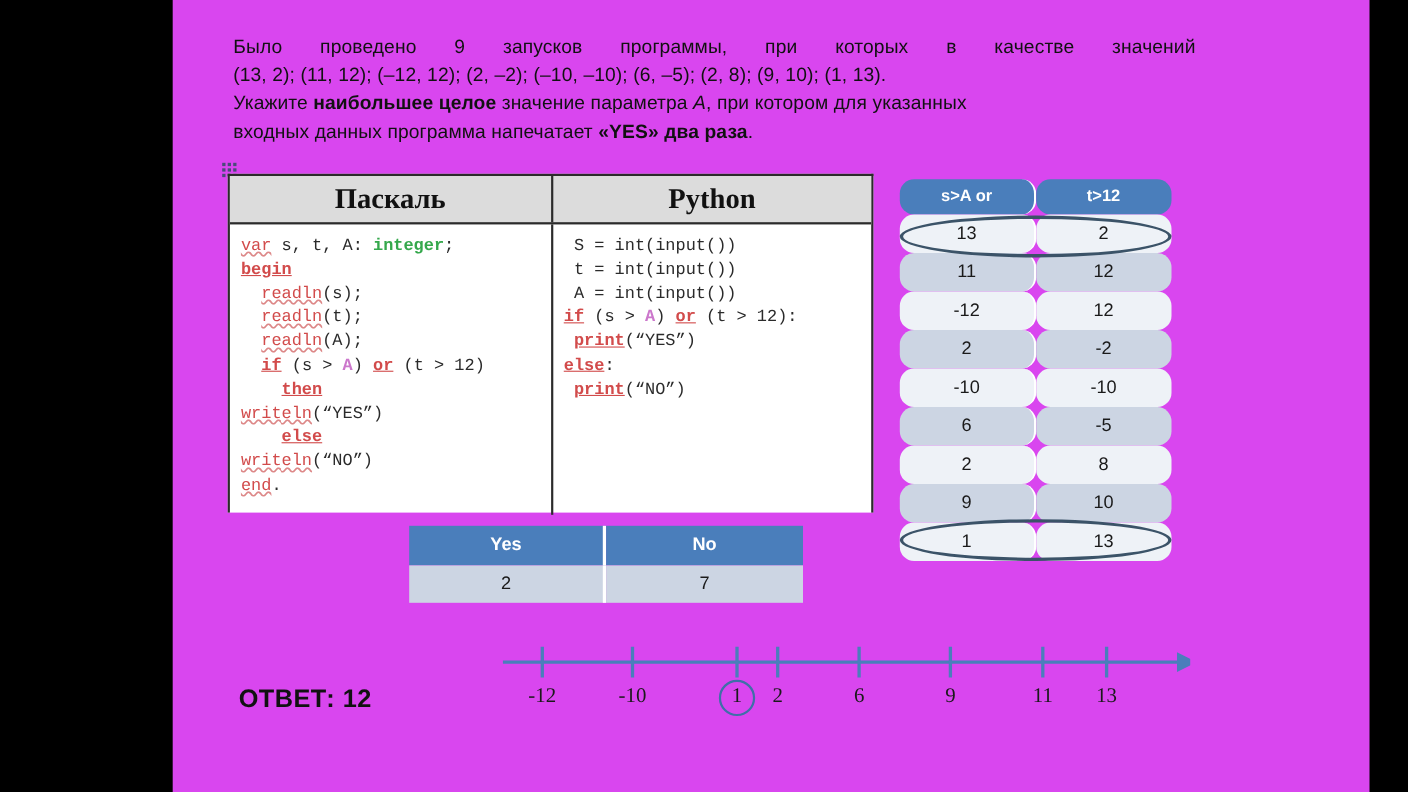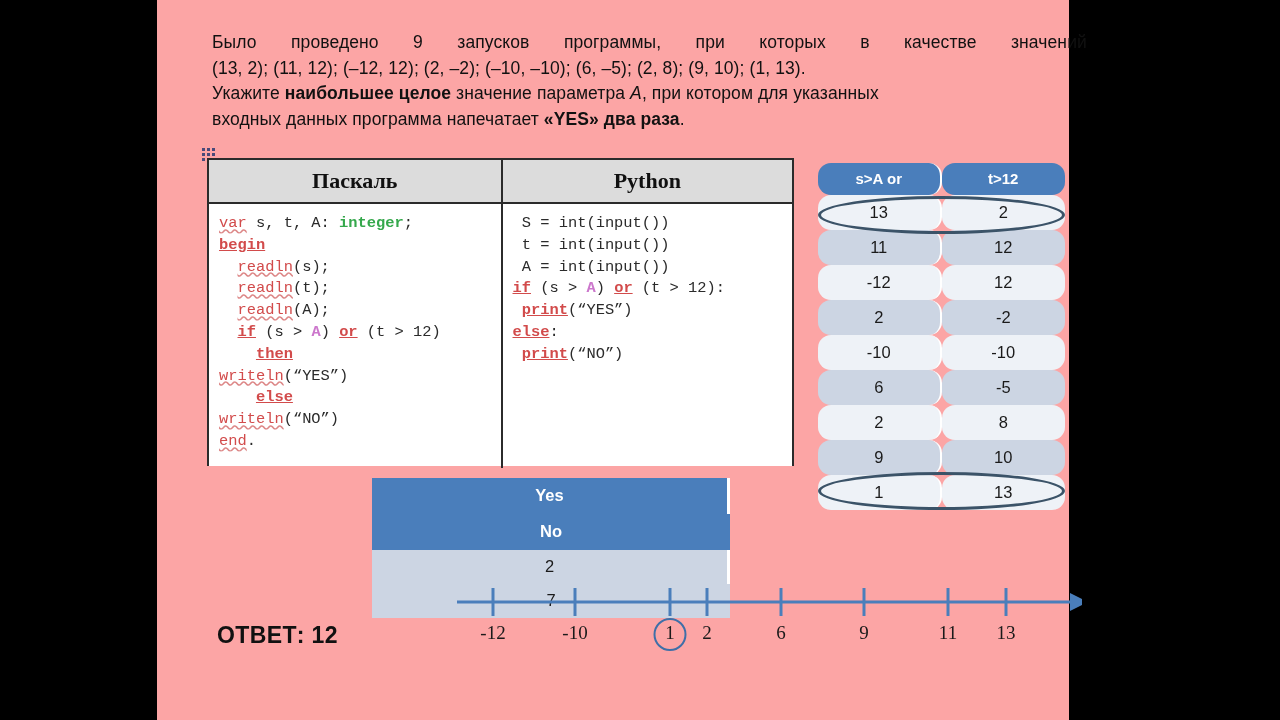--- a/index.html
+++ b/index.html
@@ -21,22 +21,22 @@
     position: absolute; left: 0; top: 0; width: 157px; height: 720px;
     background: #000;
   }
   .bar-right {
     position: absolute; left: 1120px; top: 0; width: 160px; height: 720px;
     background: #000;
   }
   #slide {
     position: absolute;
     left: 157px; top: 0;
-    width: 912px; height: 720px;
-    background: #fca5a5;
+    width: 1088px; height: 720px;
+    background: #d946ef;
   }
 
   
   .statement {
     position: absolute;
     left: 55px;
     top: 30px;
     width: 875px;
     font-family: "Liberation Sans", sans-serif;
     font-size: 17.5px;
@@ -84,21 +84,21 @@
     background: #dcdcdc;
     border-bottom: 2px solid #2b2b2b;
   }
   .code-head .cell {
     flex: 1 1 50%;
     display: flex;
     align-items: center;
     justify-content: center;
     font-family: "Liberation Serif", serif;
     font-weight: bold;
-    font-size: 22px;
+    font-size: 26px;
     color: #111;
     box-sizing: border-box;
     text-align: right;
   }
   .code-head .cell.sep { border-left: 2px solid #2b2b2b; }
   .code-head .cell .sq { text-decoration-color: #c06060; }
   .code-body { display: flex; height: 264px; }
   .code-col {
     flex: 1 1 50%;
     box-sizing: border-box;
@@ -159,21 +159,21 @@
   .ellipse.e1 { left: 661px; top: 196px; width: 247px; height: 38px; }
   .ellipse.e2 { left: 661px; top: 472px; width: 247px; height: 38px; }
 
   
   .yn {
     position: absolute;
     left: 215px;
     top: 478px;
     width: 358px;
   }
-  .yn-row { display: flex; flex-direction: column; }
+  .yn-row { display: flex; }
   .yn-row > div { flex: 1 1 50%; text-align: center; box-sizing: border-box; }
   .yn-head > div {
     background: #4a7ebb;
     color: #fff;
     font-weight: bold;
     font-size: 16.5px;
     padding: 8px 0 9px 0;
     border-right: 3px solid #ffffff;
   }
   .yn-head > div:last-child { border-right: none; }

